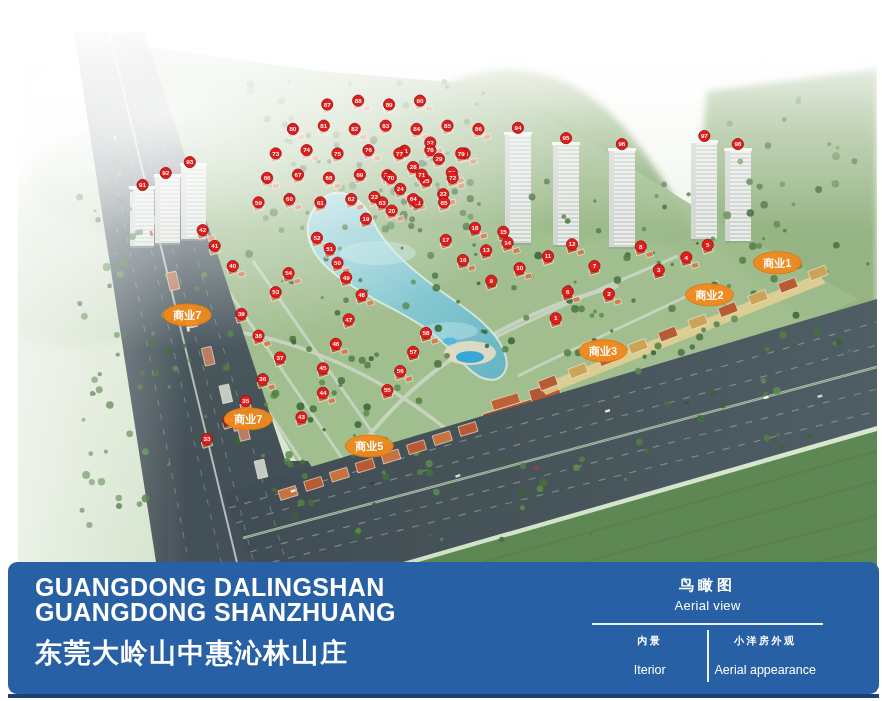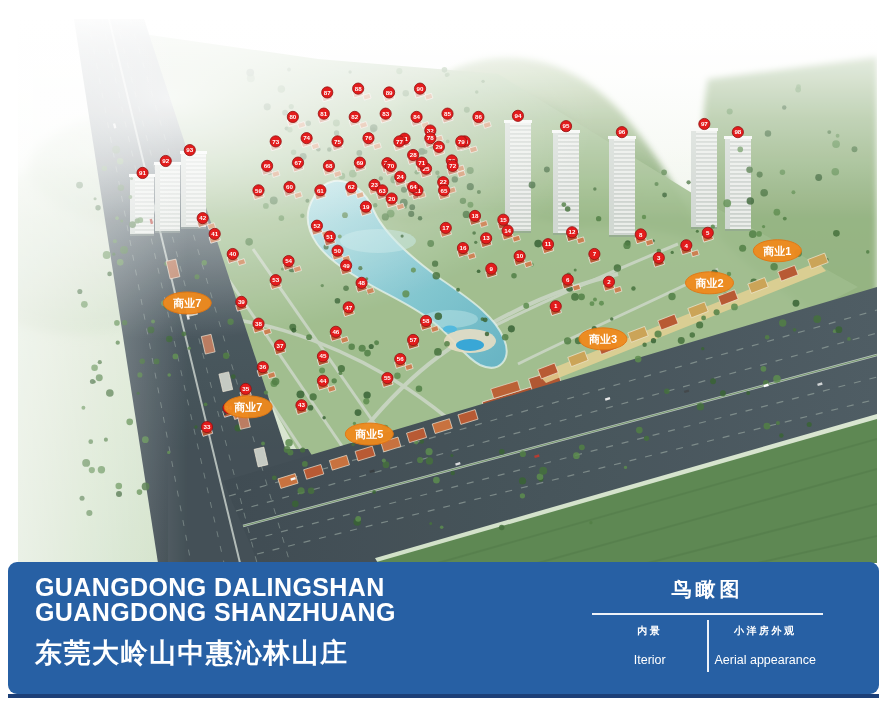--- a/index.html
+++ b/index.html
@@ -1,26 +1,26 @@
 <!DOCTYPE html>
 <html style="--bar: #2760a4; --accent: #1c3f77;"><head>
 <meta charset="utf-8">
 <style>
   html,body{margin:0;padding:0;background:#ffffff;}
   body{width:882px;height:701px;position:relative;overflow:hidden;
        font-family:"Liberation Sans","DejaVu Sans",sans-serif;}
-  .photo{position:absolute;left:18px;top:19px;width:859px;height:544px;background:#fdba74;}
+  .photo{position:absolute;left:18px;top:31px;width:859px;height:544px;background:#fdba74;}
   .photo svg{display:block;width:100%;height:100%;}
   .footer{position:absolute;left:8px;top:562px;width:871px;height:132px;background:var(--bar,#2760a4);border-radius:9px;}
   .footer-strip{position:absolute;left:8px;top:694px;width:871px;height:4px;background:var(--accent,#1c3f77);}
   .f-left{position:absolute;left:27px;top:13px;color:#fff;}
   .en-line{font-size:25px;font-weight:bold;line-height:25px;letter-spacing:.4px;}
   .cn-line{font-size:27px;font-weight:bold;margin-top:10px;letter-spacing:1.5px;}
   .f-panel{position:absolute;left:584px;top:14px;width:231px;color:#fff;text-align:center;}
-  .p-cn{font-size:20px;font-weight:bold;letter-spacing:4px;}
+  .p-cn{font-size:15px;font-weight:bold;letter-spacing:4px;}
   .p-en{font-size:13px;margin-top:3px;letter-spacing:.3px;}
   .p-sep{height:2px;background:rgba(255,255,255,.92);margin-top:10px;}
   .p-cells{display:flex;position:relative;padding-top:9px;height:56px;}
   .p-cell{flex:1;}
   .c-cn{font-size:10px;font-weight:bold;letter-spacing:2.5px;}
   .c-en{font-size:12.5px;margin-top:15px;}
   .p-vline{position:absolute;left:50%;top:5px;height:52px;width:2px;margin-left:-1px;
            background:rgba(255,255,255,.92);}
 </style>
 </head>
@@ -1394,20 +1394,21 @@
 
 <div class="footer">
   <div class="f-left">
     <div class="en-line">GUANGDONG DALINGSHAN</div>
     <div class="en-line">GUANGDONG SHANZHUANG</div>
     <div class="cn-line">东莞大岭山中惠沁林山庄</div>
   </div>
   <div class="f-panel">
     <div>
       <div class="p-cn">鸟瞰图</div>
+      <div class="p-en">Aerial view</div>
     </div>
     <div class="p-sep"></div>
     <div class="p-cells">
       <div class="p-cell">
         <div class="c-cn">内景</div>
         <div class="c-en">Iterior</div>
       </div>
       <div class="p-vline"></div>
       <div class="p-cell">
         <div class="c-cn">小洋房外观</div>

